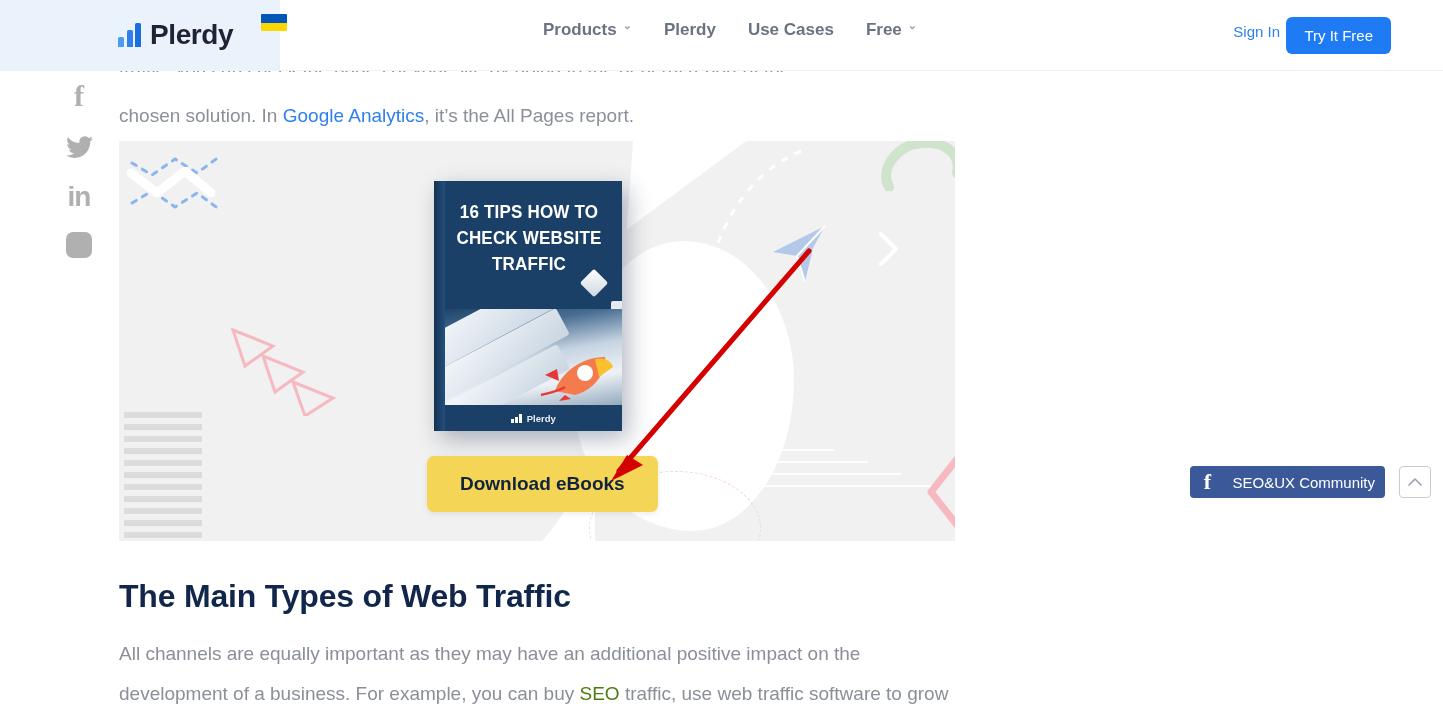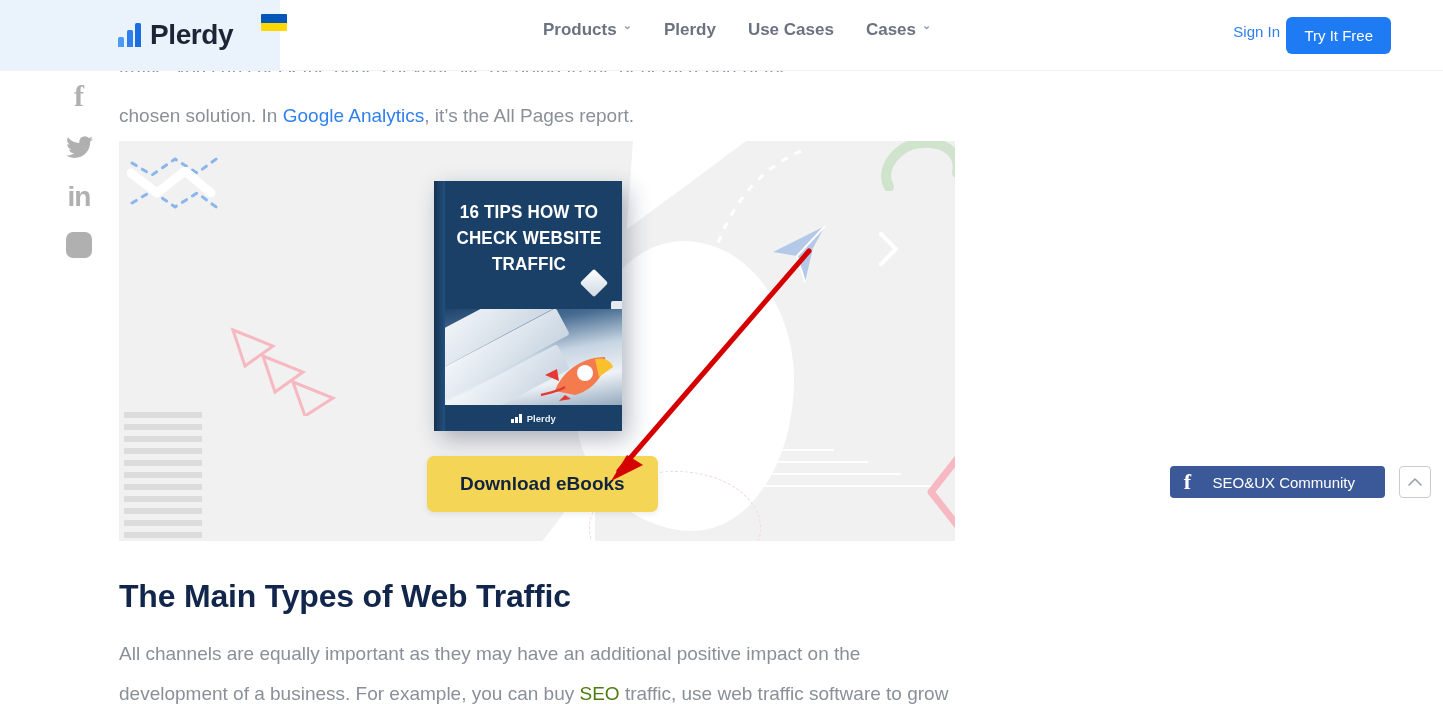--- a/index.html
+++ b/index.html
@@ -224,21 +224,21 @@
     display:flex; align-items:stretch; z-index:50;
   }
   .fbw-icon {
     width:34px; background:#3b5998; border-radius:4px 0 0 4px;
     display:flex; align-items:center; justify-content:center;
     color:#fff; font-size:22px; font-weight:bold;
     font-family:"Liberation Serif",serif; cursor:pointer;
   }
   .fbw-label {
     background:#3b5998; color:#fff; font-size:15px;
-    display:flex; align-items:center; padding:0 30px 0 8px;
+    display:flex; align-items:center; padding:0 10px 0 8px;
     border-radius:0 4px 4px 0; cursor:pointer; white-space:nowrap;
   }
   .to-top {
     position:absolute; right:12px; bottom:30px;
     width:32px; height:32px; border:1px solid #c9cdd3; border-radius:4px;
     background:#fff; display:flex; align-items:center; justify-content:center;
     cursor:pointer; z-index:50;
   }
 </style>
 </head>
@@ -268,21 +268,21 @@
         <span>Products</span>
         <span class="caret">⌄</span>
       </div>
       <div class="nav-item">
         <span>Plerdy</span>
       </div>
       <div class="nav-item">
         <span>Use Cases</span>
       </div>
       <div class="nav-item">
-        <span>Cases</span>
+        <span>Free</span>
         <span class="caret">⌄</span>
       </div>
     </div>
 
     <div class="signin">Sign In</div>
     <div class="try-btn">Try It Free</div>
   </div>
 
   <div class="social">
     <div class="s s-fb">f</div>

